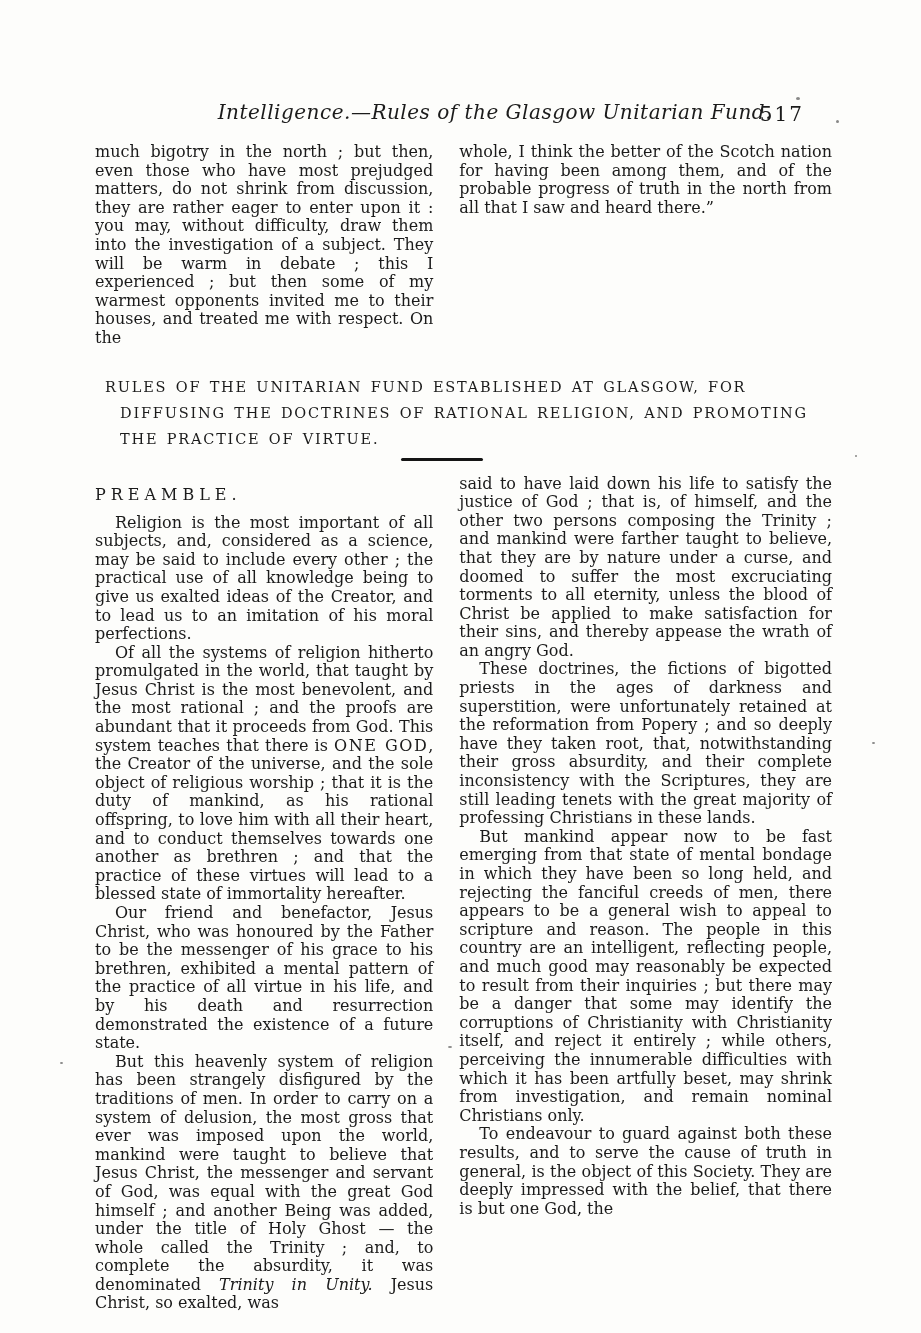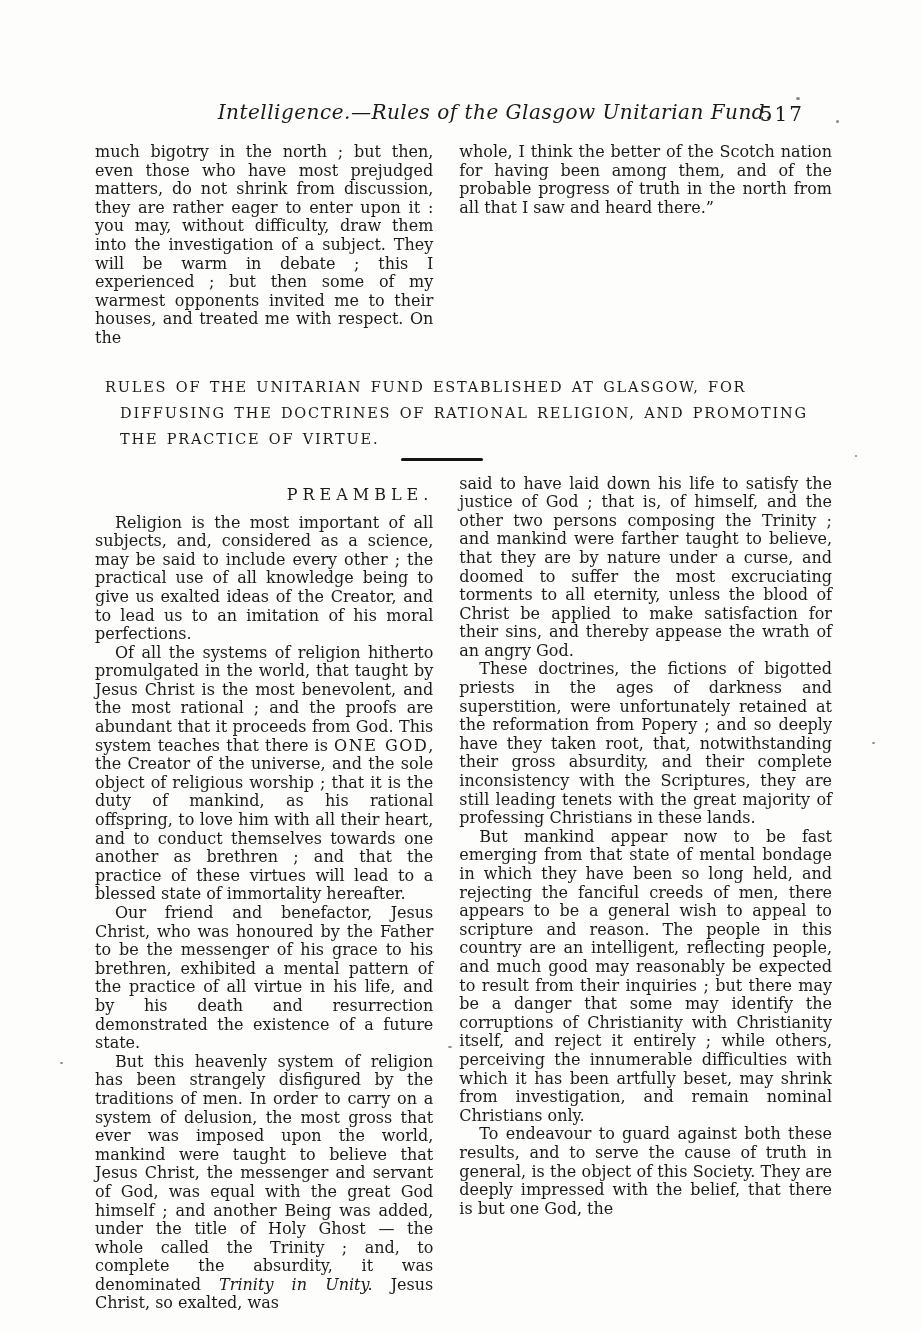--- a/index.html
+++ b/index.html
@@ -41,21 +41,21 @@
     letter-spacing:1.8px;word-spacing:2px;
     padding-left:25px;text-indent:-15px;
     text-transform:uppercase;
   }
   .title-divider{
     width:82px;height:3px;background:#151515;border-radius:2px;
     margin:6px auto 0 auto;transform:translateX(-22px);
   }
   .article-cols{margin-top:14px;}
   .preamble-heading{
-    text-align:right;font-size:16px;letter-spacing:5px;
+    text-align:left;font-size:16px;letter-spacing:5px;
     margin:10px 0 9px 0;line-height:20px;
   }
   .smallcaps{letter-spacing:1.5px;}
   .ital{font-style:italic;}
 
   .speck{position:absolute;background:rgba(20,20,20,.5);border-radius:50%;}
 </style>
 </head>
 <body>
 

